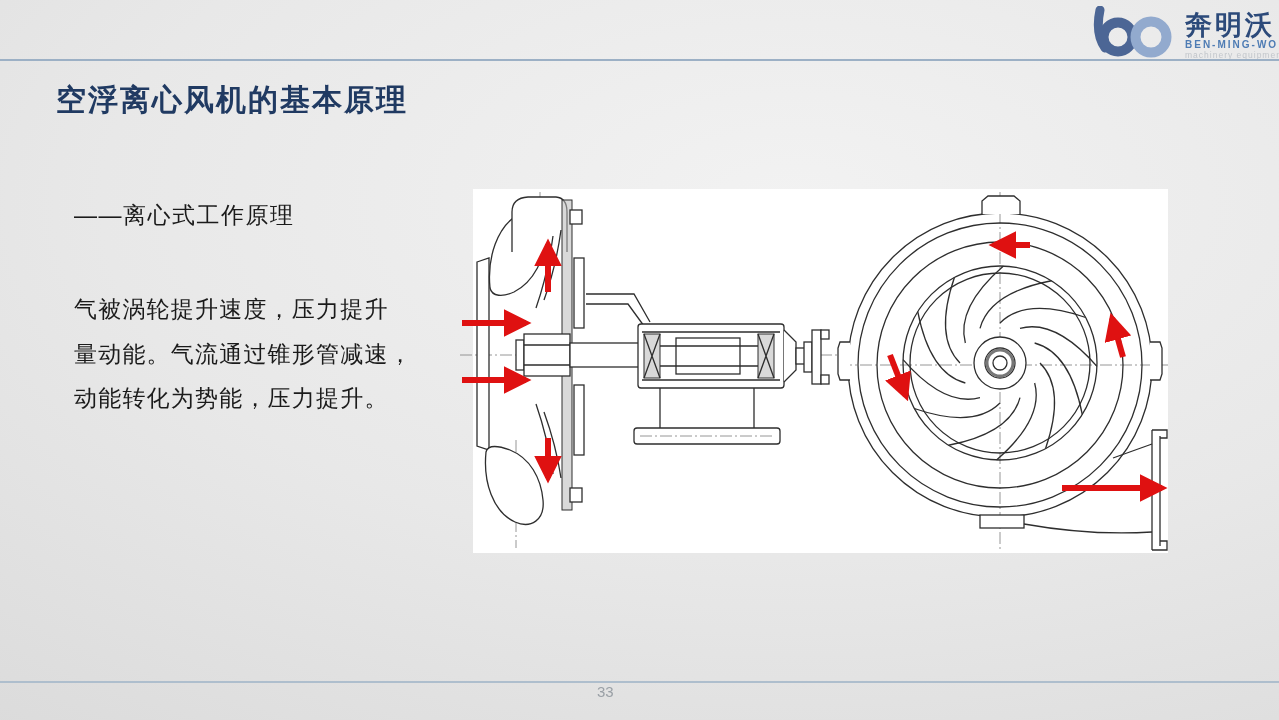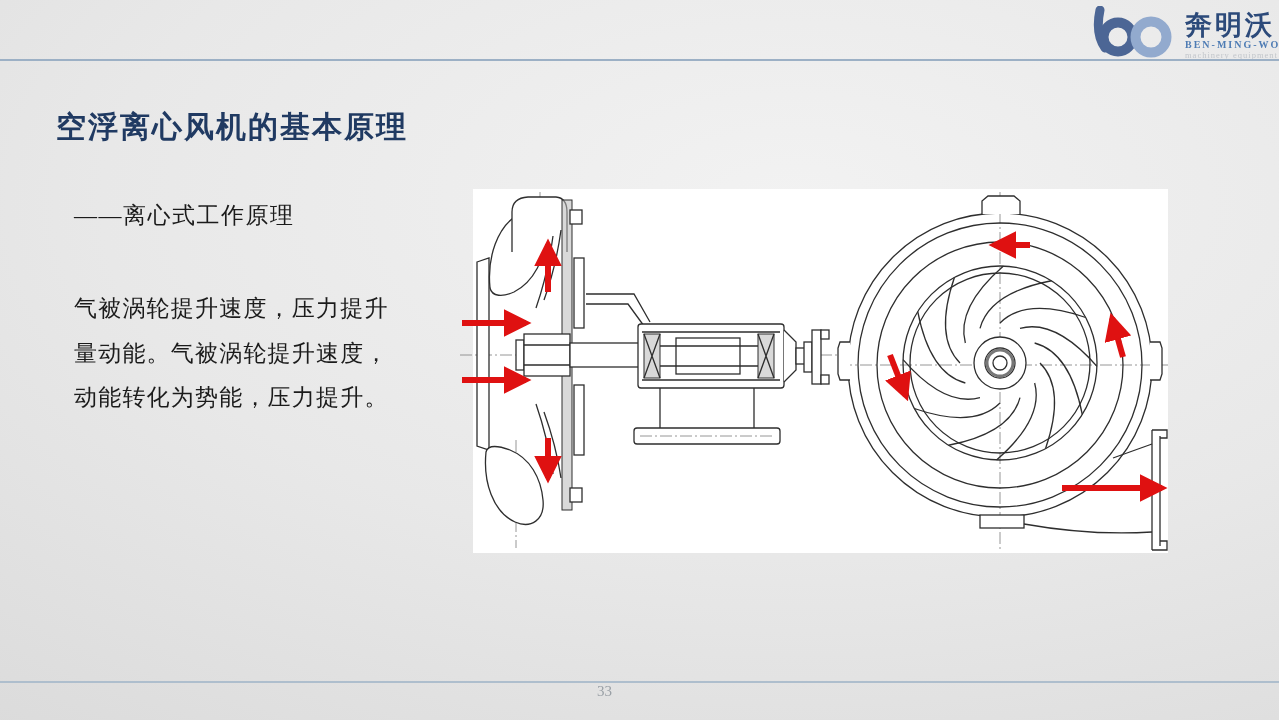--- a/index.html
+++ b/index.html
@@ -1,25 +1,25 @@
 <!DOCTYPE html>
 <html><head>
 <meta charset="utf-8">
 <style>
   html,body{margin:0;padding:0;background:#777;}
   .slide{
     position:relative;width:1279px;height:720px;overflow:hidden;
-    font-family:Liberation Serif, serif;
+    font-family:Liberation Sans, sans-serif;
     background:radial-gradient(120% 110% at 62% 28%, #f2f2f2 0%, #e8e8e8 45%, #d6d6d6 100%);
   }
   .hr-top{position:absolute;left:0;right:0;top:59px;height:2px;background:#9cb0c5;}
   .hr-bottom{position:absolute;left:0;right:0;top:681px;height:2px;background:#aebecd;}
   .slide-title{
     position:absolute;left:56px;top:80px;
-    font-size:30px;font-weight:bold;color:#203a62;letter-spacing:2px;margin-top:27px;
+    font-size:30px;font-weight:bold;color:#203a62;letter-spacing:2px;
   }
   .body-text{position:absolute;left:74px;top:200px;width:360px;color:#1b1b1b;}
   .body-heading{font-size:23px;letter-spacing:1.5px;}
   .body-para{position:absolute;left:74px;top:287px;width:370px;color:#1b1b1b;}
   .body-para .pline{font-size:23px;letter-spacing:1.2px;line-height:44.5px;white-space:nowrap;}
   .diagram-panel{position:absolute;left:473px;top:189px;width:695px;height:364px;background:#ffffff;}
   .diagram-svg{position:absolute;left:450px;top:185px;width:750px;height:380px;}
   .page-num{position:absolute;left:597px;top:683px;font-size:15px;color:#9aa0a6;}
   .company{position:absolute;right:14px;top:684px;font-size:13.5px;font-weight:bold;color:#101010;}
   .logo{position:absolute;left:1090px;top:4px;width:188px;height:56px;}
@@ -52,21 +52,21 @@
 
   <div class="hr-top"></div>
 
   <div class="slide-title">空浮离心风机的基本原理</div>
 
   <div class="body-text">
     <div class="body-heading">——离心式工作原理</div>
   </div>
   <div class="body-para">
     <div class="pline">气被涡轮提升速度，压力提升</div>
-    <div class="pline">量动能。气被涡轮提升速度，</div>
+    <div class="pline">量动能。气流通过锥形管减速，</div>
     <div class="pline">动能转化为势能，压力提升。</div>
   </div>
 
   <div class="diagram-panel"></div>
 
   <svg class="diagram-svg" viewBox="450 185 750 380">
     <defs>
       <marker id="ah" viewBox="0 0 4 4" refX="3.2" refY="2" markerWidth="4.6" markerHeight="4.6" orient="auto">
         <path d="M0,0 L4,2 L0,4 Z" fill="#df1111"></path>
       </marker>

